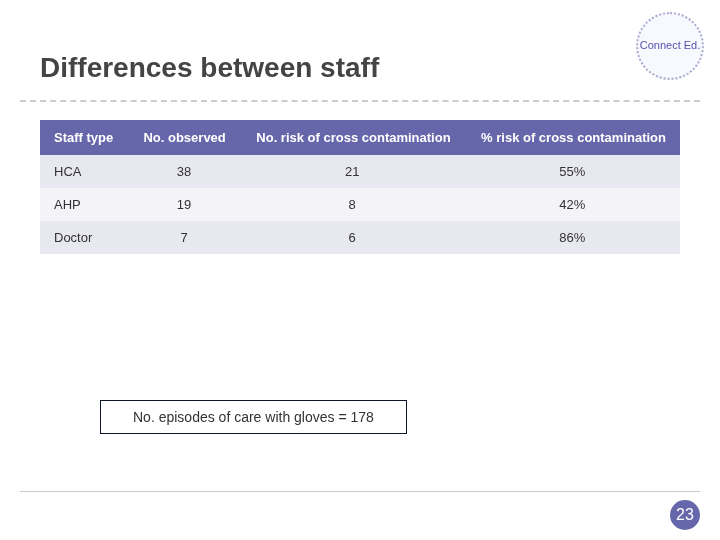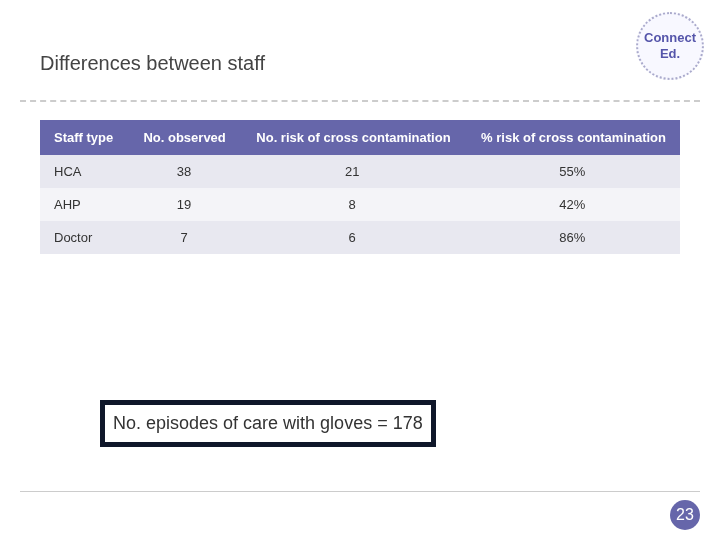--- a/index.html
+++ b/index.html
@@ -17,34 +17,34 @@
       position: absolute;
       top: 12px;
       right: 16px;
       width: 68px;
       height: 68px;
       border-radius: 50%;
       border: 2px dotted #aaaacc;
       display: flex;
       align-items: center;
       justify-content: center;
-      font-size: 13px;
-      font-weight: bold;
+      font-size: 11px;
+      font-weight: normal;
       color: #5555aa;
       text-align: center;
       background: #f8f8ff;
       line-height: 1.2;
     }
 
     .page-title {
       position: absolute;
       top: 52px;
       left: 40px;
-      font-size: 20px;
-      font-weight: normal;
+      font-size: 28px;
+      font-weight: bold;
       color: #444444;
     }
 
     .divider {
       position: absolute;
       top: 100px;
       left: 20px;
       right: 20px;
       border: none;
       border-top: 2px dashed #cccccc;
@@ -97,23 +97,23 @@
 
     tbody td:first-child {
       text-align: left;
       font-weight: normal;
     }
 
     .note-box {
       position: absolute;
       top: 400px;
       left: 100px;
-      border: 5px solid #0f172a;
-      padding: 8px 8px;
-      font-size: 18px;
+      border: 1px solid #0f172a;
+      padding: 8px 32px;
+      font-size: 14px;
       color: #333333;
       background: #ffffff;
     }
 
     .page-number {
       position: absolute;
       bottom: 10px;
       right: 20px;
       width: 30px;
       height: 30px;

